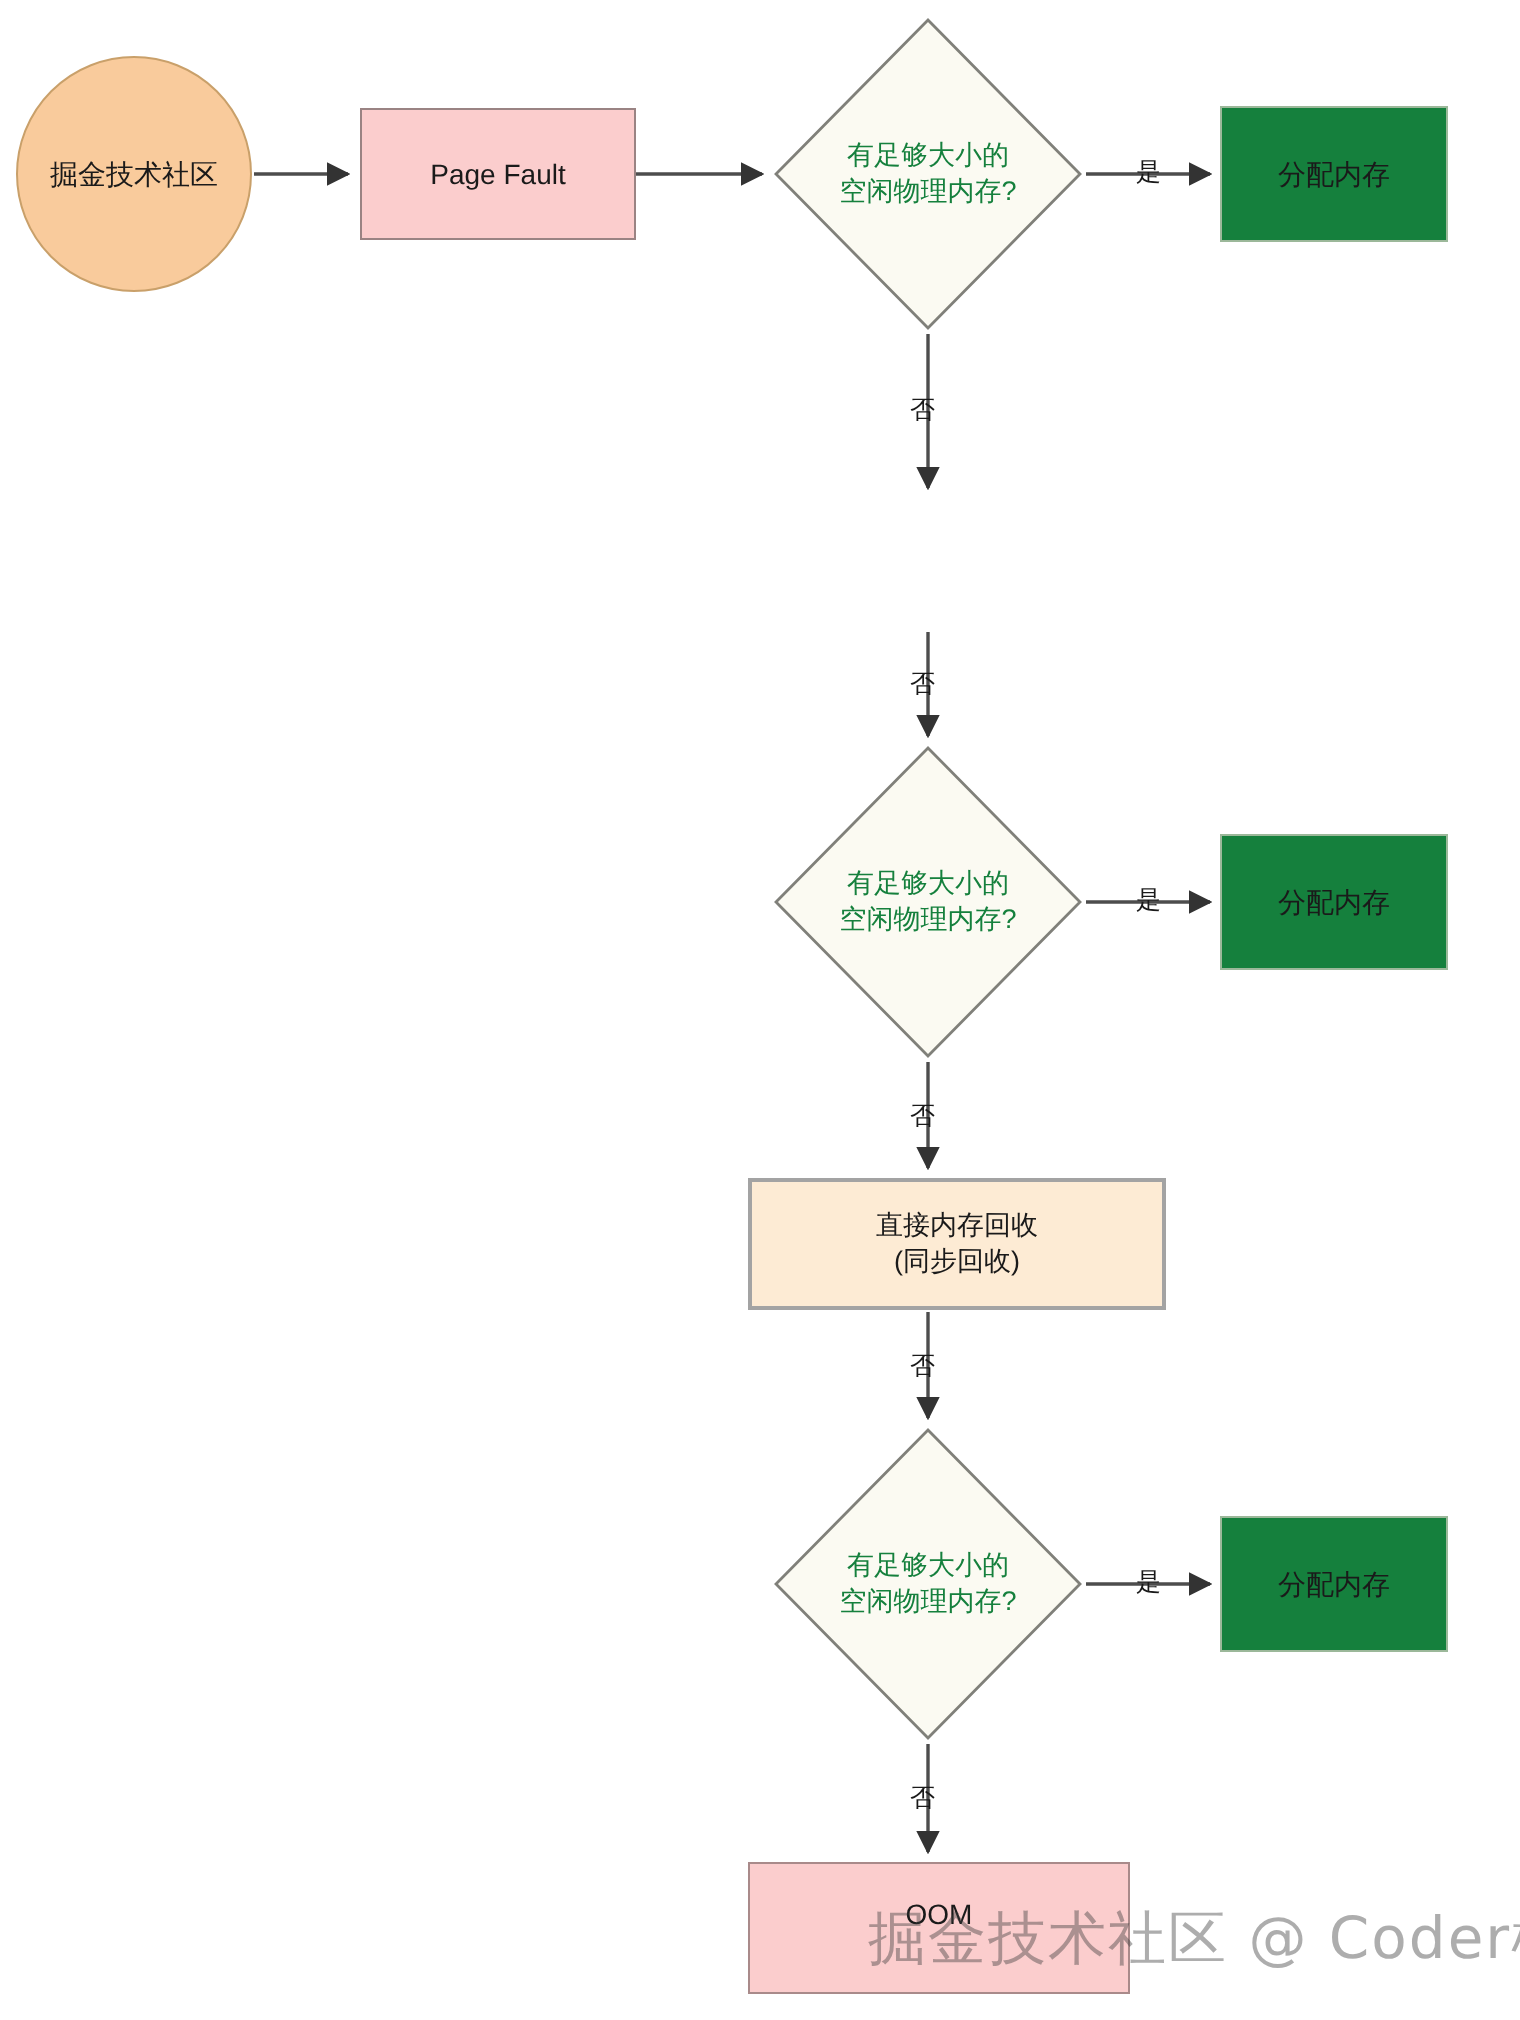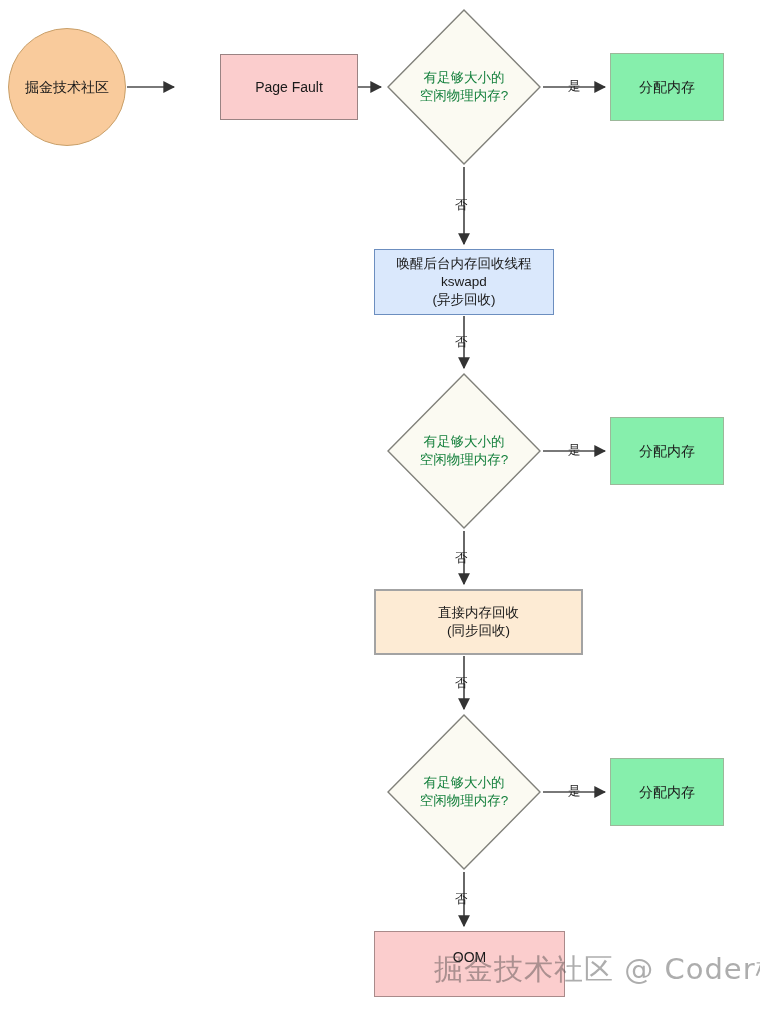--- a/index.html
+++ b/index.html
@@ -54,21 +54,20 @@
   }
   
   .n-pagefault {
     left: 180px;
     top: 54px;
     width: 138px;
     height: 66px;
     background: #fbcdcd;
     border: 1px solid #9a8383;
     font-size: 14px;
-    margin-left: 40px;
   }
   
   .diamond {
     position: absolute;
   }
   .diamond .dlabel {
     position: absolute;
     left: 0;
     top: 0;
     width: 100%;
@@ -82,21 +81,21 @@
     line-height: 1.35;
     white-space: pre-line;
   }
   .d1 { left: 386px; top: 8px;  width: 156px; height: 158px; }
   .d2 { left: 386px; top: 372px; width: 156px; height: 158px; }
   .d3 { left: 386px; top: 713px; width: 156px; height: 158px; }
   
   .n-green {
     width: 114px;
     height: 68px;
-    background: #86efac;
+    background: #15803d;
     border: 1px solid #9cb89a;
     font-size: 14px;
   }
   .g1 { left: 610px; top: 53px; }
   .g2 { left: 610px; top: 417px; }
   .g3 { left: 610px; top: 758px; }
   
   .n-kswapd {
     left: 374px;
     top: 249px;
@@ -191,23 +190,20 @@
   <div class="diamond d1">
     <svg width="156" height="158" viewBox="0 0 156 158">
       <polygon points="78,2 154,79 78,156 2,79" fill="#fbfaf2" stroke="#80807a" stroke-width="1.4"></polygon>
     </svg>
     <div class="dlabel">有足够大小的
 空闲物理内存?</div>
   </div>
 
   <div class="node node-rect n-green g1">分配内存</div>
 
-  <div class="node node-rect n-kswapd">唤醒后台内存回收线程
-kswapd
-(异步回收)</div>
 
   <div class="diamond d2">
     <svg width="156" height="158" viewBox="0 0 156 158">
       <polygon points="78,2 154,79 78,156 2,79" fill="#fbfaf2" stroke="#80807a" stroke-width="1.4"></polygon>
     </svg>
     <div class="dlabel">有足够大小的
 空闲物理内存?</div>
   </div>
 
   <div class="node node-rect n-green g2">分配内存</div>

